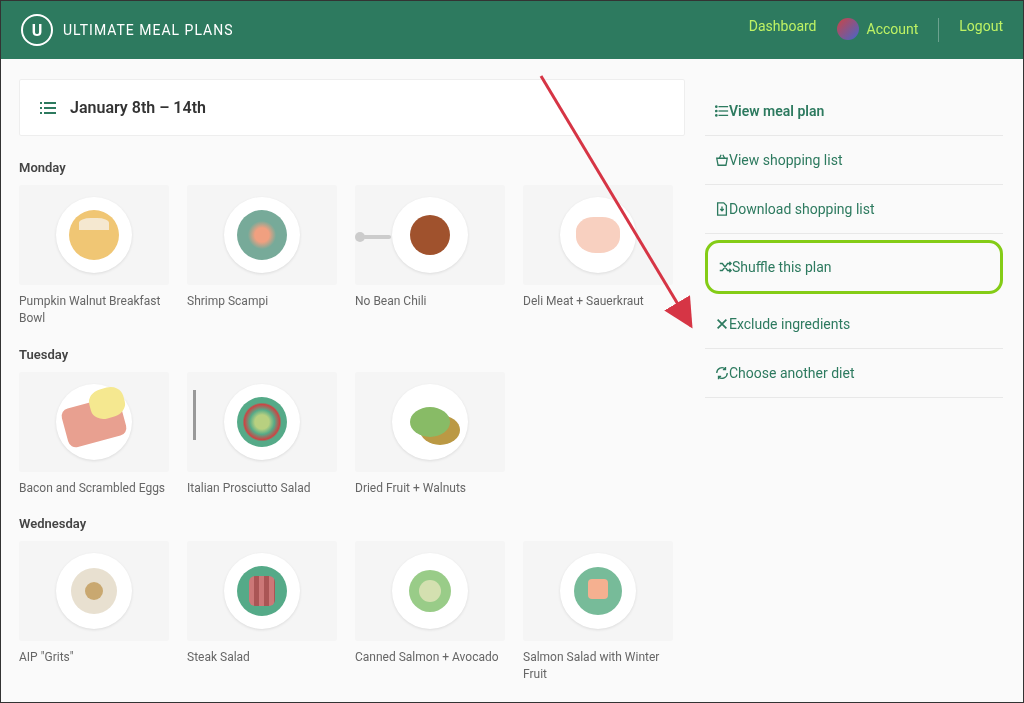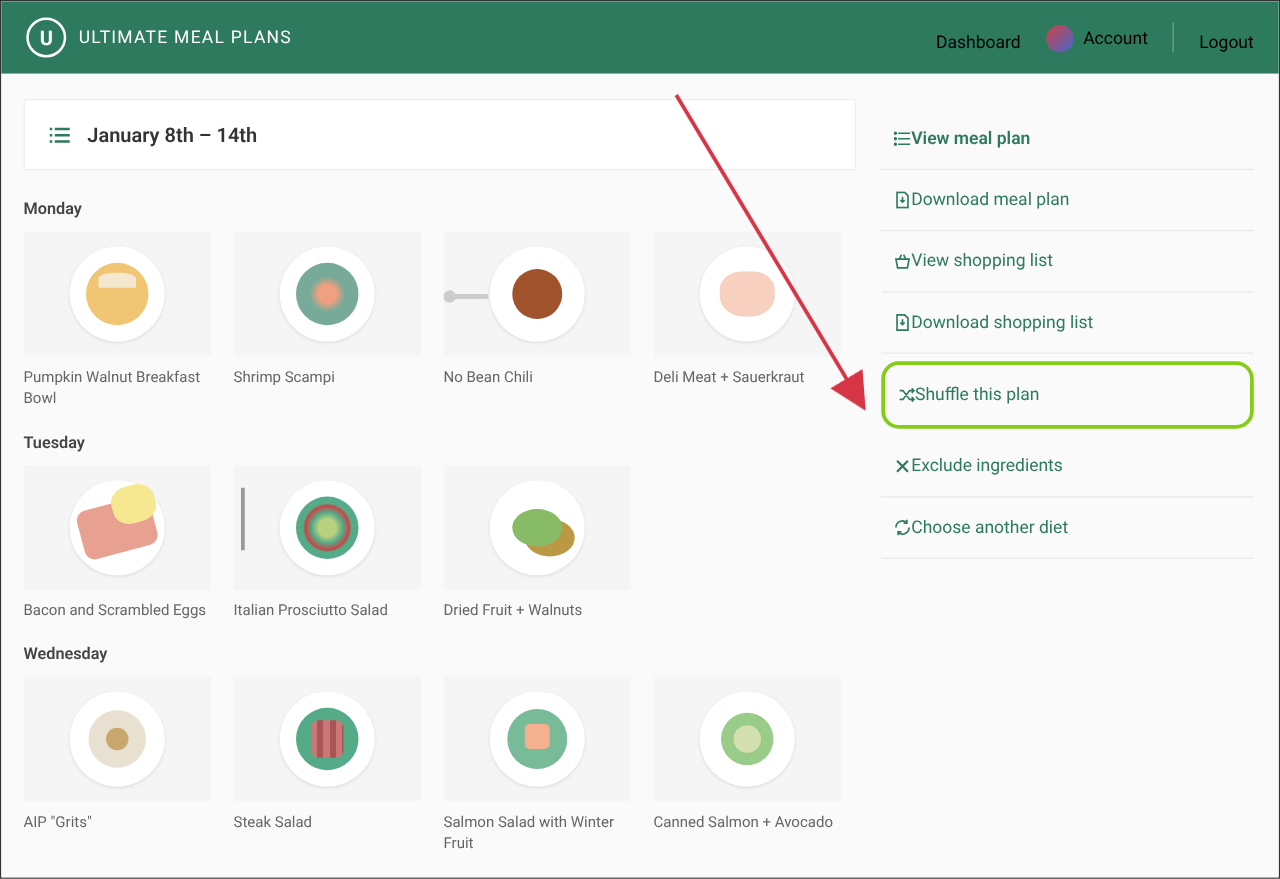--- a/index.html
+++ b/index.html
@@ -1,21 +1,21 @@
 <!DOCTYPE html>
 <html><head>
 <meta charset="utf-8">
 <style>
 *{margin:0;padding:0;box-sizing:border-box;font-family:-apple-system,BlinkMacSystemFont,"Segoe UI",Roboto,sans-serif}
 body{background:#fff;width:1024px;height:703px;overflow:hidden;position:relative;border:1px solid #333}
 .header{background:#2d7a5f;height:58px;display:flex;align-items:center;padding:0 20px;justify-content:space-between}
 .logo{display:flex;align-items:center;gap:10px}
 .logo-circle{width:32px;height:32px;border:2px solid #fff;border-radius:50%;display:flex;align-items:center;justify-content:center;color:#fff;font-weight:bold;font-size:16px}
 .logo-text{color:#fff;font-weight:400;letter-spacing:1px;font-size:14px}
-.nav{display:flex;align-items:flex-end;gap:20px;color:#000000;font-size:14px}
+.nav{display:flex;align-items:flex-start;gap:20px;color:#bef264;font-size:14px}
 .nav-item{cursor:pointer}
 .nav-account{display:flex;align-items:center;gap:8px}
 .avatar{width:22px;height:22px;border-radius:50%;background:linear-gradient(135deg,#c44,#46c)}
 .nav-divider{width:1px;height:24px;background:rgba(255,255,255,.3)}
 .main{display:flex;padding:0;height:calc(100% - 58px);background:#fafafa}
 .content{flex:1;padding:20px 0 26px 18px;overflow-y:auto}
 .date-header{background:#fff;padding:18px 20px;border:1px solid #eee;border-radius:2px;display:flex;align-items:center;gap:14px;margin-bottom:24px;margin-right:8px}
 .date-header h2{font-size:16px;font-weight:600;color:#333}
 .list-icon{width:16px;height:12px;position:relative}
 .list-icon::before,.list-icon::after,.list-icon span{content:"";position:absolute;left:4px;right:0;height:2px;background:#2d7a5f}
@@ -176,55 +176,48 @@
           <div class="meal-img">
               <div class="plate">
                 <div class="food-10"></div>
               </div>
             </div>
           <div class="meal-name">Steak Salad</div>
         </div>
         <div class="meal-card">
           <div class="meal-img">
               <div class="plate">
+                <div class="food-12"></div>
+              </div>
+            </div>
+          <div class="meal-name">Canned Salmon + Avocado</div>
+        </div>
+        <div class="meal-card">
+          <div class="meal-img">
+              <div class="plate">
                 <div class="food-11"></div>
               </div>
             </div>
           <div class="meal-name">Salmon Salad with Winter Fruit</div>
-        </div>
-        <div class="meal-card">
-          <div class="meal-img">
-              <div class="plate">
-                <div class="food-12"></div>
-              </div>
-            </div>
-          <div class="meal-name">Canned Salmon + Avocado</div>
         </div>
       </div>
     </div>
   </div>
 
   <div class="sidebar">
     <div class="side-item active">
       <svg class="side-icon" viewBox="0 0 16 16" fill="none" stroke="#2d7a5f" stroke-width="1.5">
           <line x1="4" y1="3" x2="15" y2="3"></line>
           <line x1="4" y1="8" x2="15" y2="8"></line>
           <line x1="4" y1="13" x2="15" y2="13"></line>
           <circle cx="1.5" cy="3" r=".8" fill="#2d7a5f"></circle>
           <circle cx="1.5" cy="8" r=".8" fill="#2d7a5f"></circle>
           <circle cx="1.5" cy="13" r=".8" fill="#2d7a5f"></circle>
         </svg>
       <span>View meal plan</span>
-    </div>
-    <div class="side-item">
-      <svg class="side-icon" viewBox="0 0 16 16" fill="none" stroke="#2d7a5f" stroke-width="1.5">
-          <path d="M3 1h7l3 3v11H3z"></path>
-          <path d="M8 5v5M6 8l2 2 2-2"></path>
-        </svg>
-      <span>Download meal plan</span>
     </div>
     <div class="side-item">
       <svg class="side-icon" viewBox="0 0 16 16" fill="none" stroke="#2d7a5f" stroke-width="1.5">
           <path d="M2 6h12l-1.5 8h-9z"></path>
           <path d="M5 6l2-4M11 6l-2-4"></path>
         </svg>
       <span>View shopping list</span>
     </div>
     <div class="side-item">
       <svg class="side-icon" viewBox="0 0 16 16" fill="none" stroke="#2d7a5f" stroke-width="1.5">

